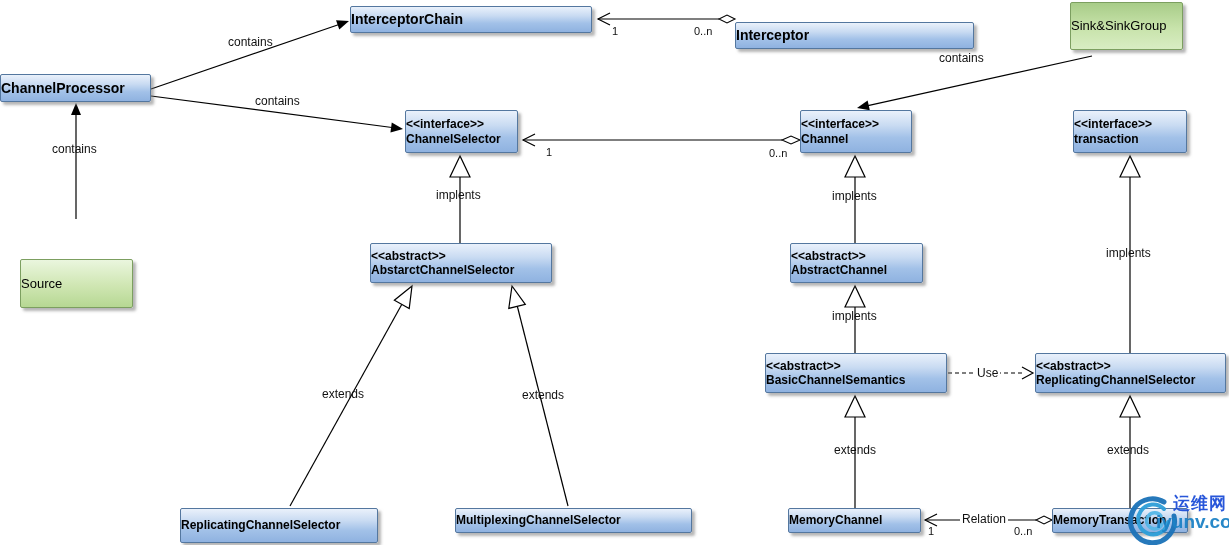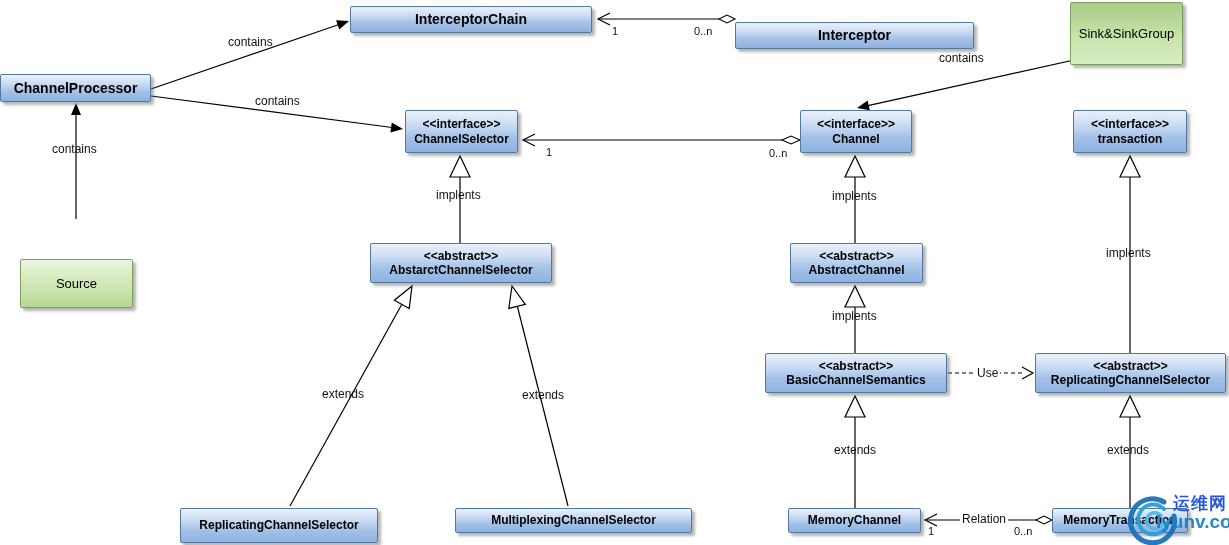--- a/index.html
+++ b/index.html
@@ -6,21 +6,21 @@
   .stage{
     position:relative;width:1229px;height:545px;background:#ffffff;
     overflow:hidden;font-family:"Liberation Sans",sans-serif;
   }
   svg.wires{position:absolute;left:0;top:0;width:1229px;height:545px;}
   .node{
     position:absolute;box-sizing:border-box;
     border:1px solid #54779f;border-radius:2px;
     background:linear-gradient(180deg,#eaf1fb 0%,#c9dbf2 35%,#a2c1e8 65%,#8fb2e0 100%);
     box-shadow:3px 3px 3px rgba(120,120,120,.55);
-    display:flex;flex-direction:column;align-items:center;justify-content:center;
+    display:flex;flex-direction:column;align-items:flex-start;justify-content:center;
     text-align:center;color:#000;font-weight:bold;font-size:12px;line-height:1.2;
     white-space:nowrap;cursor:default;
   }
   .node.lg{font-size:14px;}
   .node.green{
     background:linear-gradient(180deg,#a8cc88 0%,#c8e3ab 55%,#d8edc3 100%);
     border-color:#7c9f60;font-weight:normal;font-size:13px;
   }
   .node.green.light{
     background:linear-gradient(180deg,#eaf6de 0%,#cfe6b2 55%,#b6d893 100%);
@@ -109,21 +109,21 @@
   </svg>
 
   <div class="node lg" style="left:350px;top:6px;width:242px;height:27px">
     <div>InterceptorChain</div>
   </div>
 
   <div class="node lg" style="left:735px;top:22px;width:239px;height:27px">
     <div>Interceptor</div>
   </div>
 
-  <div class="node green" style="left:1070px;top:2px;width:113px;height:63px">
+  <div class="node green" style="left:1070px;top:2px;width:113px;height:48px">
     <div>Sink&amp;SinkGroup</div>
   </div>
 
   <div class="node lg" style="left:0px;top:74px;width:151px;height:28px">
     <div>ChannelProcessor</div>
   </div>
 
   <div class="node" style="left:405px;top:110px;width:113px;height:43px">
     <div>&lt;&lt;interface&gt;&gt;</div>
     <div>ChannelSelector</div>

